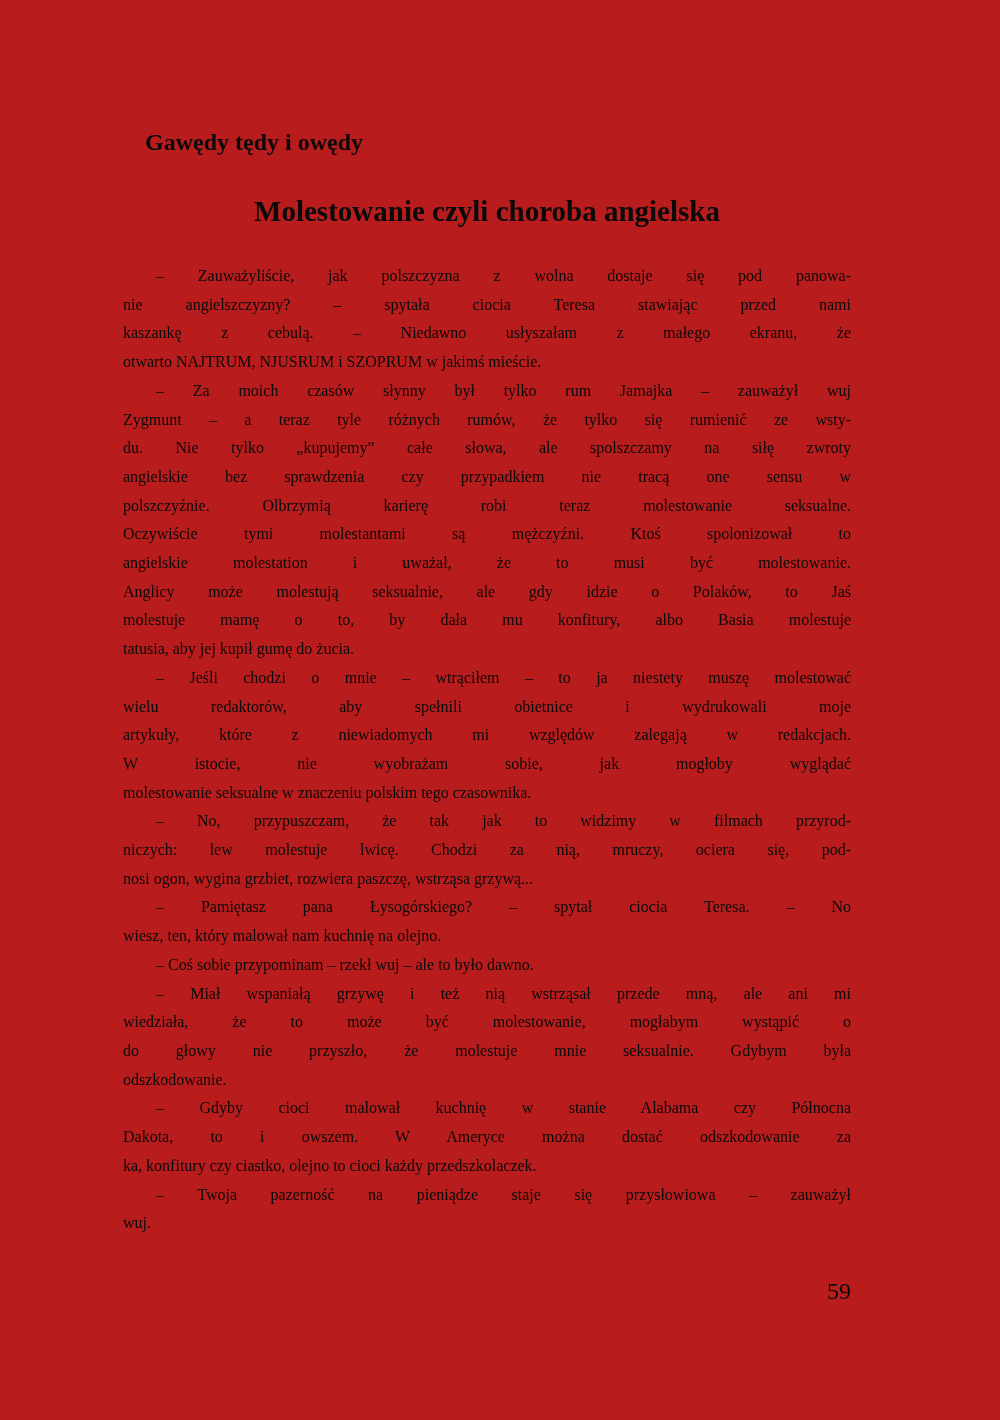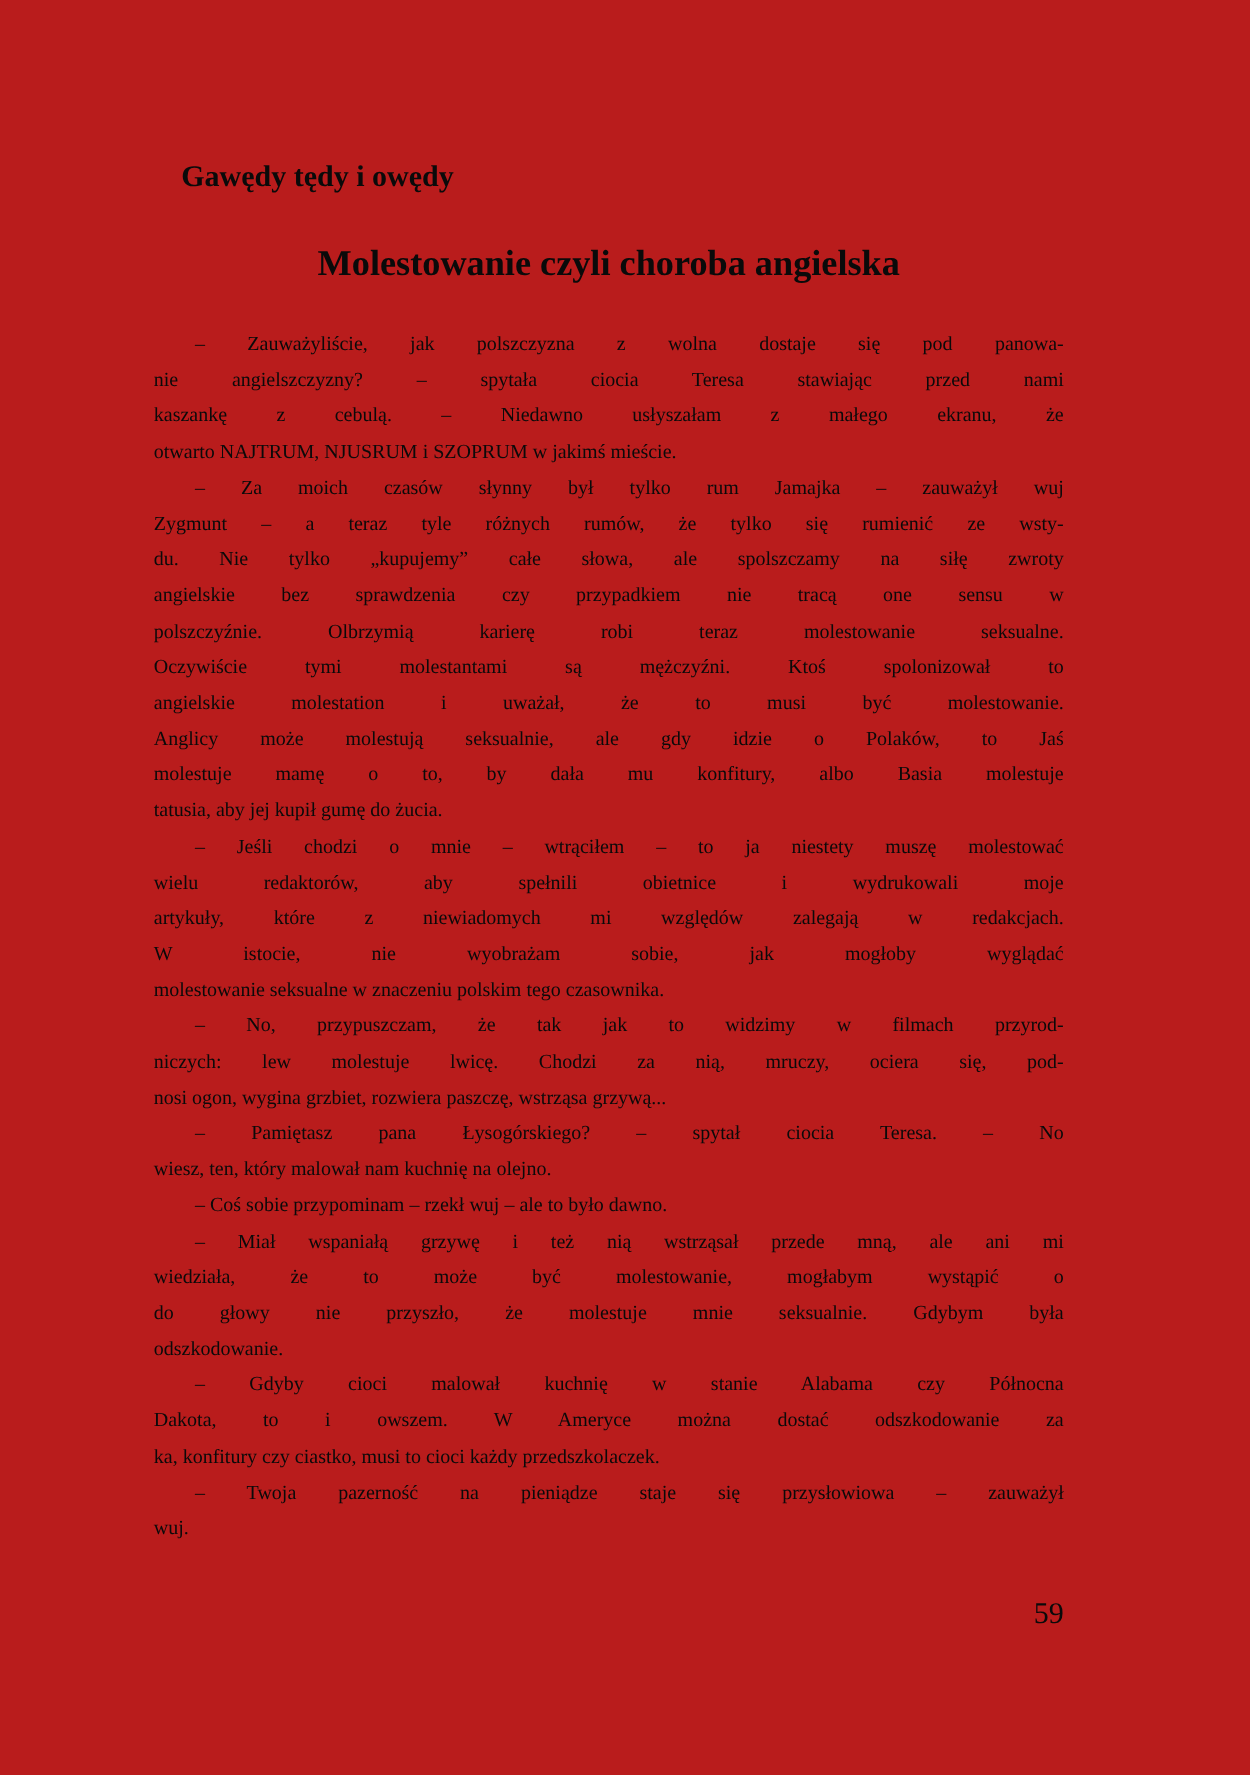--- a/index.html
+++ b/index.html
@@ -112,21 +112,21 @@
       </div>
       <div class="para">
         <div class="line first"><span>– Miał wspaniałą grzywę i też nią wstrząsał przede mną, ale ani mi</span></div>
         <div class="line"><span>wiedziała, że to może być molestowanie, mogłabym wystąpić o</span></div>
         <div class="line"><span>do głowy nie przyszło, że molestuje mnie seksualnie. Gdybym była</span></div>
         <div class="line lastline"><span>odszkodowanie.</span></div>
       </div>
       <div class="para">
         <div class="line first"><span>– Gdyby cioci malował kuchnię w stanie Alabama czy Północna</span></div>
         <div class="line"><span>Dakota, to i owszem. W Ameryce można dostać odszkodowanie za</span></div>
-        <div class="line lastline"><span>ka, konfitury czy ciastko, musi to cioci każdy przedszkolaczek.</span></div>
+        <div class="line lastline"><span>ka, konfitury czy ciastko, olejno to cioci każdy przedszkolaczek.</span></div>
       </div>
       <div class="para">
         <div class="line first"><span>– Twoja pazerność na pieniądze staje się przysłowiowa – zauważył</span></div>
         <div class="line lastline"><span>wuj.</span></div>
       </div>
     </div>
 
   <div class="page-number">59</div>
 </div>
 

